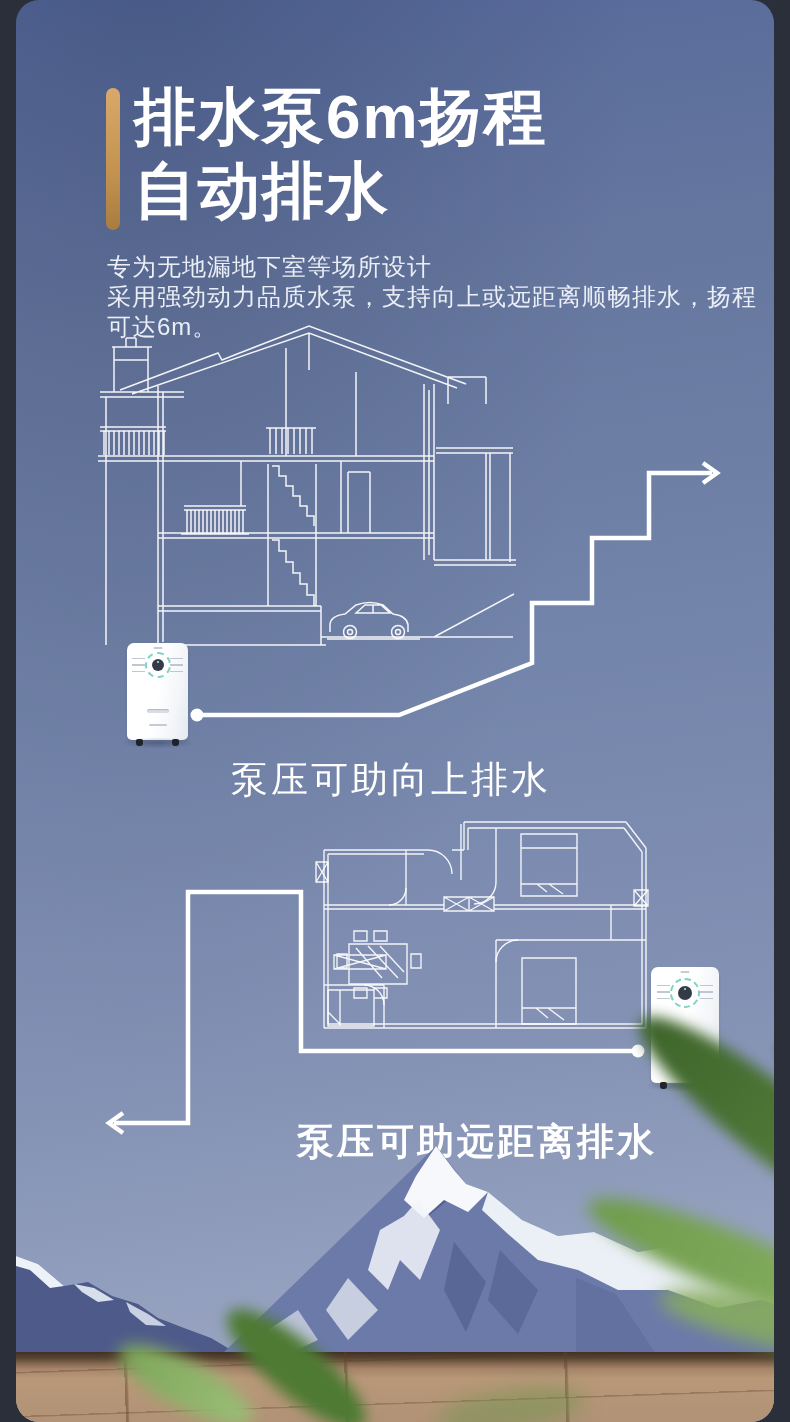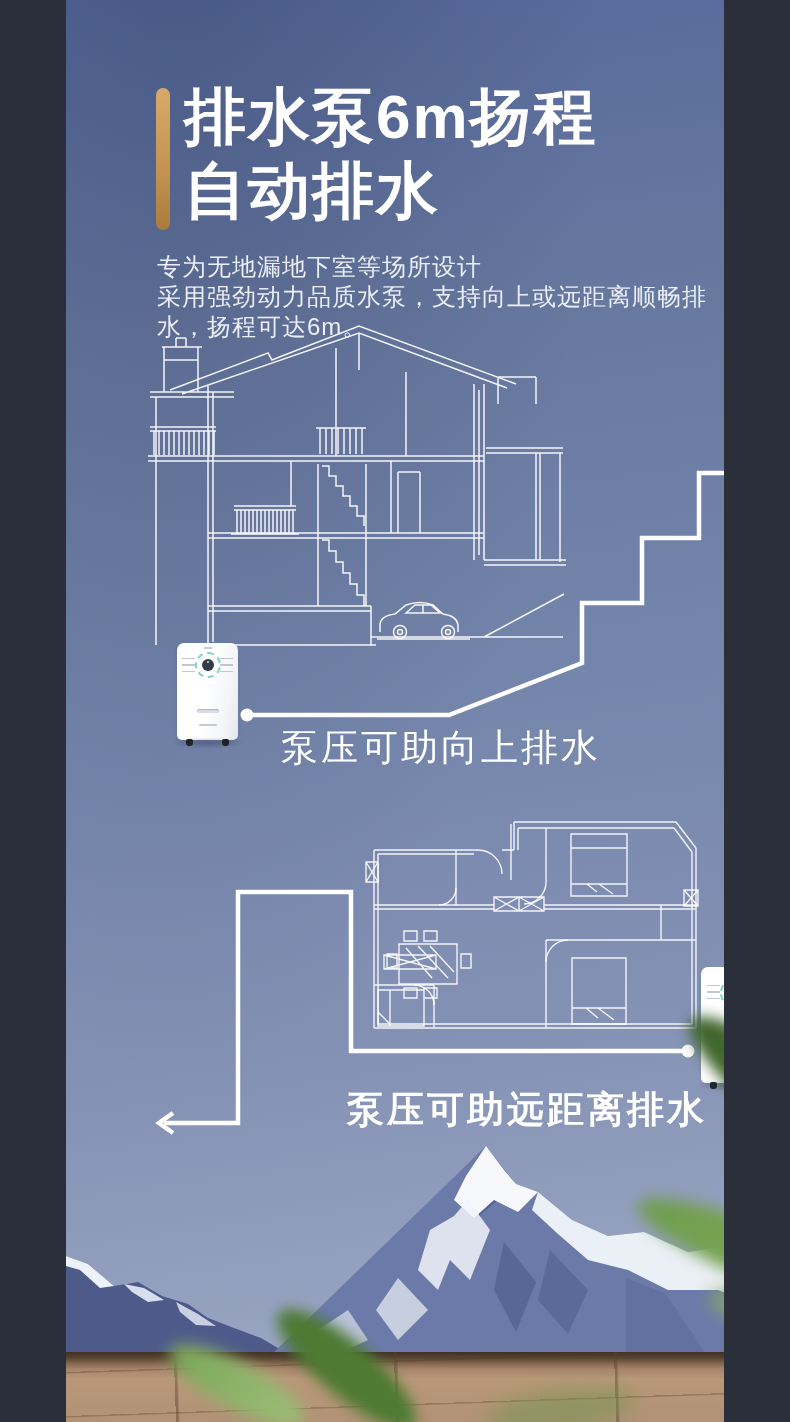--- a/index.html
+++ b/index.html
@@ -1,19 +1,20 @@
 <!DOCTYPE html>
 <html><head>
 <meta charset="utf-8">
 <style>
   * { box-sizing: border-box; margin: 0; padding: 0; }
   body { background: #2a2f3a; font-family: "Liberation Sans", "DejaVu Sans", sans-serif; }
   .page {
-    position: relative; width: 658px; height: 1422px; margin: 0 auto; overflow: hidden;
+    position: relative; width: 758px; height: 1422px; margin: 0 auto; overflow: hidden;
     background: linear-gradient(172deg, #55689a 0%, #66779f 22%, #7485ab 48%, #8391b4 72%, #97a3c0 90%, #a6b0c8 100%);
+    border-radius: 23px;
   }
   .vignette {
     position: absolute; inset: 0; z-index: 1; pointer-events: none;
     background: radial-gradient(ellipse at 18% -5%, rgba(18,28,58,.20), transparent 55%);
   }
   
   .accent-bar {
     position: absolute; left: 90px; top: 88px; width: 14px; height: 142px; z-index: 3;
     border-radius: 7px; background: linear-gradient(180deg, #d8a96b 0%, #c3924f 60%, #a87c3f 100%);
   }
@@ -25,21 +26,21 @@
     position: absolute; left: 91px; top: 252px; z-index: 3;
     color: #eaeef6; font-size: 24px; line-height: 30px; letter-spacing: 1px;
   }
   
   svg.line-art { position: absolute; left: 0; top: 0; z-index: 2; }
   .stroke-fine  { stroke: rgba(255,255,255,.92); stroke-width: 1.5; fill: none; stroke-linecap: butt; }
   .stroke-plan  { stroke: rgba(255,255,255,.90); stroke-width: 1.4; fill: none; }
   .stroke-flow  { stroke: #ffffff; stroke-width: 4.5; fill: none; stroke-linejoin: miter; }
   .dot-fill     { fill: #ffffff; }
   
-  .caption { position: absolute; z-index: 3; color: #ffffff; font-size: 37px; letter-spacing: 3px; }
+  .caption { position: absolute; z-index: 3; color: #ffffff; font-size: 37px; letter-spacing: 3px; margin-top: 32px; }
   .caption-1 { left: 215px; top: 723px; }
   .caption-2 { left: 281px; top: 1085px; font-weight: bold; }
   
   .machine { position: absolute; z-index: 3; }
   .machine .body {
     position: relative; width: 100%; height: 100%;
     background: linear-gradient(100deg, #ffffff 50%, #f3f5f8 78%, #e4e8ee 100%);
     border-radius: 7px 7px 5px 5px;
     box-shadow: 0 2px 3px rgba(40,55,90,.12);
   }

